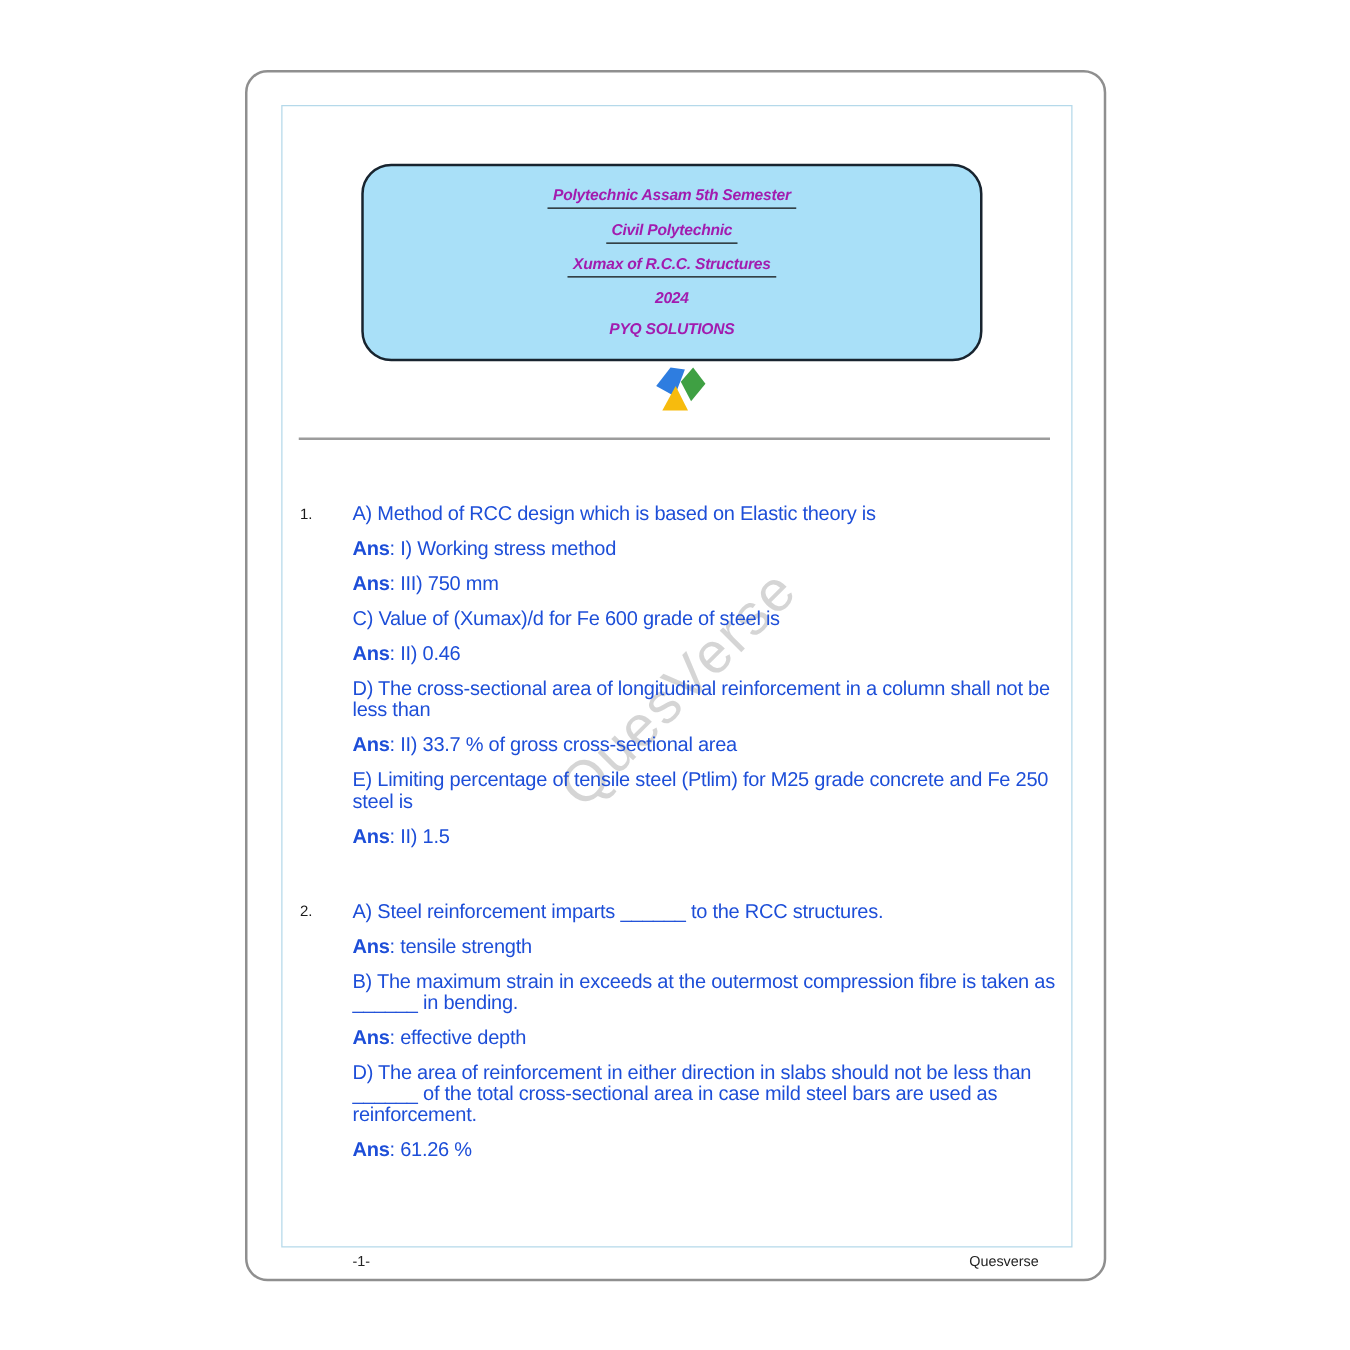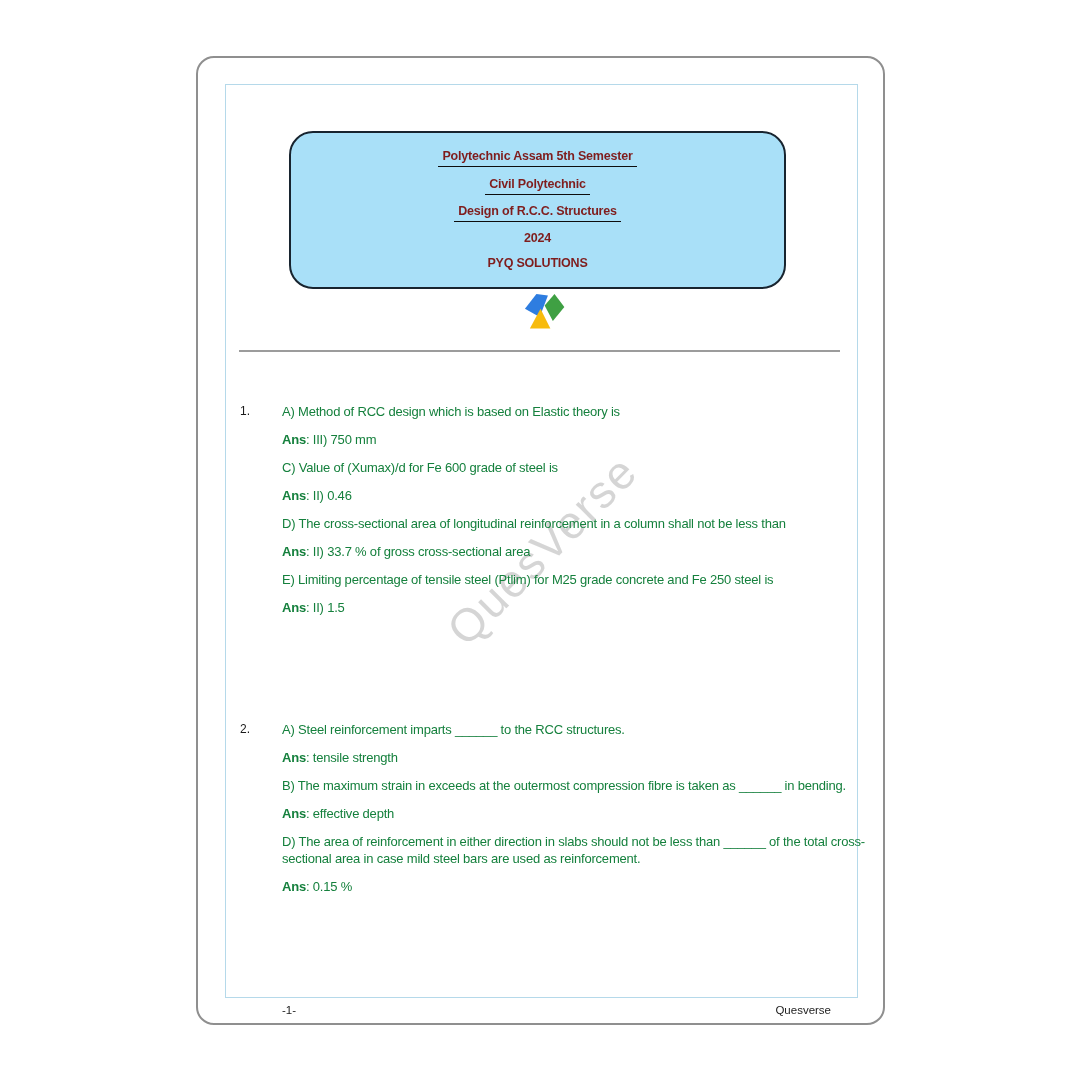--- a/index.html
+++ b/index.html
@@ -51,22 +51,23 @@
     justify-content: space-evenly;
     align-items: center;
     padding: 7px 0;
     z-index: 2;
   }
 
   .hline {
     font-weight: bold;
     font-size: 12.5px;
     letter-spacing: -0.2px;
-    color: #7f1d1d;
+    color: #a21caf;
     line-height: 15px;
+    font-style: italic;
   }
   .hline.u {
     border-bottom: 1.2px solid #0d0d0d;
     padding: 0 4px 2px 4px;
   }
 
   .logo {
     position: absolute;
     left: 322px;
     top: 231px;
@@ -111,23 +112,23 @@
   .q-number {
     width: 42px;
     flex: 0 0 42px;
     font-size: 12px;
     color: #1a1a1a;
     line-height: 17px;
   }
 
   .q-body {
     width: 584px;
-    font-size: 13px;
+    font-size: 16px;
     letter-spacing: -0.2px;
-    color: #15803d;
+    color: #1d4ed8;
   }
   .q-body p {
     margin: 0 0 11px 0;
     line-height: 17px;
   }
   .q-body b { letter-spacing: -0.2px; }
 
   .footer {
     position: absolute;
     left: 84px;
@@ -143,60 +144,61 @@
 </head>
 <body>
 
 <div class="page-card">
 
   <div class="inner-border"></div>
 
   <div class="header-box" style="background-color: rgb(169, 224, 248);">
     <div class="hline u">Polytechnic Assam 5th Semester</div>
     <div class="hline u">Civil Polytechnic</div>
-    <div class="hline u">Design of R.C.C. Structures</div>
+    <div class="hline u">Xumax of R.C.C. Structures</div>
     <div class="hline">2024</div>
     <div class="hline">PYQ SOLUTIONS</div>
   </div>
 
   <div class="logo">
     <svg viewBox="0 0 56 50" width="46" height="46" aria-hidden="true">
       <polygon points="20,3 34,5 24,31 6,21" stroke-linejoin="round" stroke-width="2" fill="#2e7de0"></polygon>
       <polygon points="42,3 54,19 40,36 30,17" stroke-linejoin="round" stroke-width="2" fill="#3fa043"></polygon>
       <polygon points="25,21 37,45 12,45" stroke-linejoin="round" stroke-width="2" fill="#f7bb0d"></polygon>
     </svg>
   </div>
 
   <div class="divider"></div>
 
   <div class="watermark">QuesVerse</div>
 
   <div class="question-block qb1">
     <div class="q-number">1.</div>
     <div class="q-body">
       <p>A) Method of RCC design which is based on Elastic theory is</p>
+      <p><b>Ans</b><span>: </span><span>I) Working stress method</span></p>
       <p><b>Ans</b><span>: </span><span>III) 750 mm</span></p>
       <p>C) Value of (Xumax)/d for Fe 600 grade of steel is</p>
       <p><b>Ans</b><span>: </span><span>II) 0.46</span></p>
       <p>D) The cross-sectional area of longitudinal reinforcement in a column shall not be less than</p>
       <p><b>Ans</b><span>: </span><span>II) 33.7 % of gross cross-sectional area</span></p>
       <p>E) Limiting percentage of tensile steel (Ptlim) for M25 grade concrete and Fe 250 steel is</p>
       <p><b>Ans</b><span>: </span><span>II) 1.5</span></p>
     </div>
   </div>
 
   <div class="question-block qb2">
     <div class="q-number">2.</div>
     <div class="q-body">
       <p>A) Steel reinforcement imparts ______ to the RCC structures.</p>
       <p><b>Ans</b><span>: </span><span>tensile strength</span></p>
       <p>B) The maximum strain in exceeds at the outermost compression fibre is taken as ______ in bending.</p>
       <p><b>Ans</b><span>: </span><span>effective depth</span></p>
       <p>D) The area of reinforcement in either direction in slabs should not be less than ______ of the total cross-sectional area in case mild steel bars are used as reinforcement.</p>
-      <p><b>Ans</b><span>: </span><span>0.15 %</span></p>
+      <p><b>Ans</b><span>: </span><span>61.26 %</span></p>
     </div>
   </div>
 
   <div class="footer">
     <span>-1-</span>
     <span>Quesverse</span>
   </div>
 
 </div>
 

